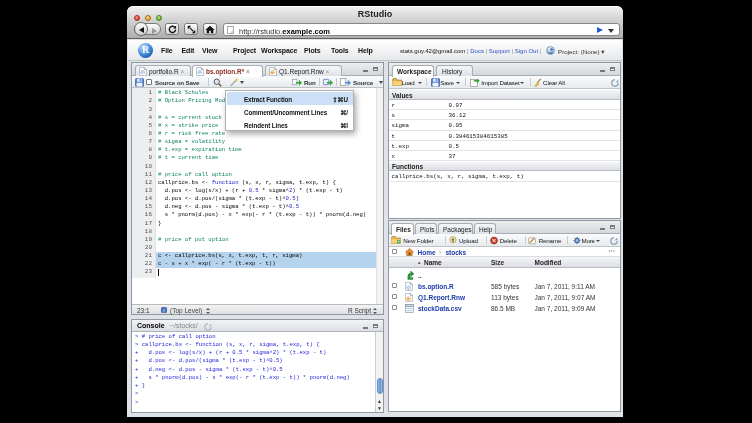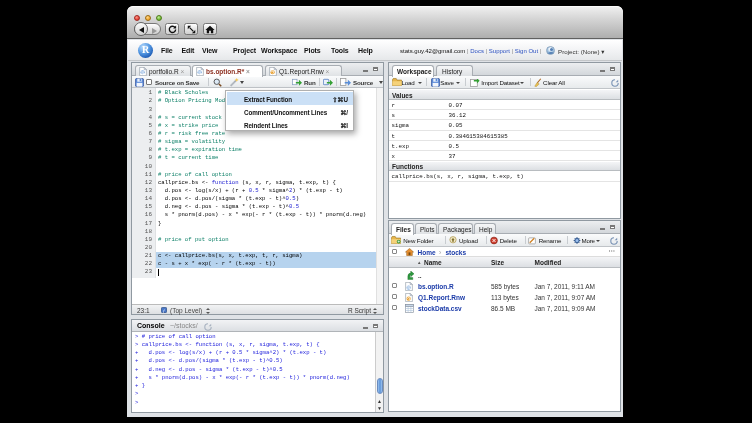--- a/index.html
+++ b/index.html
@@ -154,39 +154,46 @@
 .updn:after { content:""; position:absolute; left:0; bottom:0; border:2px solid transparent; border-top:2.5px solid #555; border-bottom:none; }
 </style>
 </head>
 <body>
 <div id="stage">
 <div id="win">
   <div id="chrome">
     <div class="tl" id="tl-r"></div>
         <div class="tl" id="tl-o"></div>
         <div class="tl" id="tl-g"></div>
+    <div id="wtitle">RStudio</div>
     <div id="bbar">
       <div class="bbtn" id="backfwd">
             <div class="tri-r"></div>
             <div id="backc">
               <div class="tri-l"></div>
             </div>
           </div>
       <div class="bbtn" id="btn-rel"><svg width="9" height="9" viewBox="0 0 12 12" style="margin-top:1px;">
               <path d="M9.5 3.5 A4.2 4.2 0 1 0 10.2 6" fill="none" stroke="#111" stroke-width="1.8"></path>
               <path d="M10.8 0.5 v4 h-4 z" fill="#111"></path>
             </svg></div>
       <div class="bbtn" id="btn-diag"><svg width="9" height="9" viewBox="0 0 12 12" style="margin-top:1px;">
               <line x1="3.5" y1="3.5" x2="8.5" y2="8.5" stroke="#111" stroke-width="1.7"></line>
               <path d="M1 1 h4.5 l-4.5 4.5 z" fill="#111"></path>
               <path d="M11 11 h-4.5 l4.5 -4.5 z" fill="#111"></path>
             </svg></div>
       <div class="bbtn" id="btn-home"><svg width="10" height="9" viewBox="0 0 13 11" style="margin-top:1px;">
               <path d="M6.5 0.5 L12.5 6 h-1.8 v4.5 h-3 V7 h-2.4 v3.5 h-3 V6 H0.5 z" fill="#111"></path>
             </svg></div>
+      <div id="urlbox">
+        <div id="urlico"></div>
+        <div id="urltxt">http://rstudio.<b>example.com</b></div>
+        <div id="urlplay"></div>
+            <div id="urldrop"></div>
+      </div>
     </div>
   </div>
   <div id="page">
     <div id="menubar">
       <div id="rlogo">
             <span>R</span>
           </div>
       <div class="menu" style="left:33px;">File</div>
       <div class="menu" style="left:53.5px;">Edit</div>
       <div class="menu" style="left:74px;">View</div>

